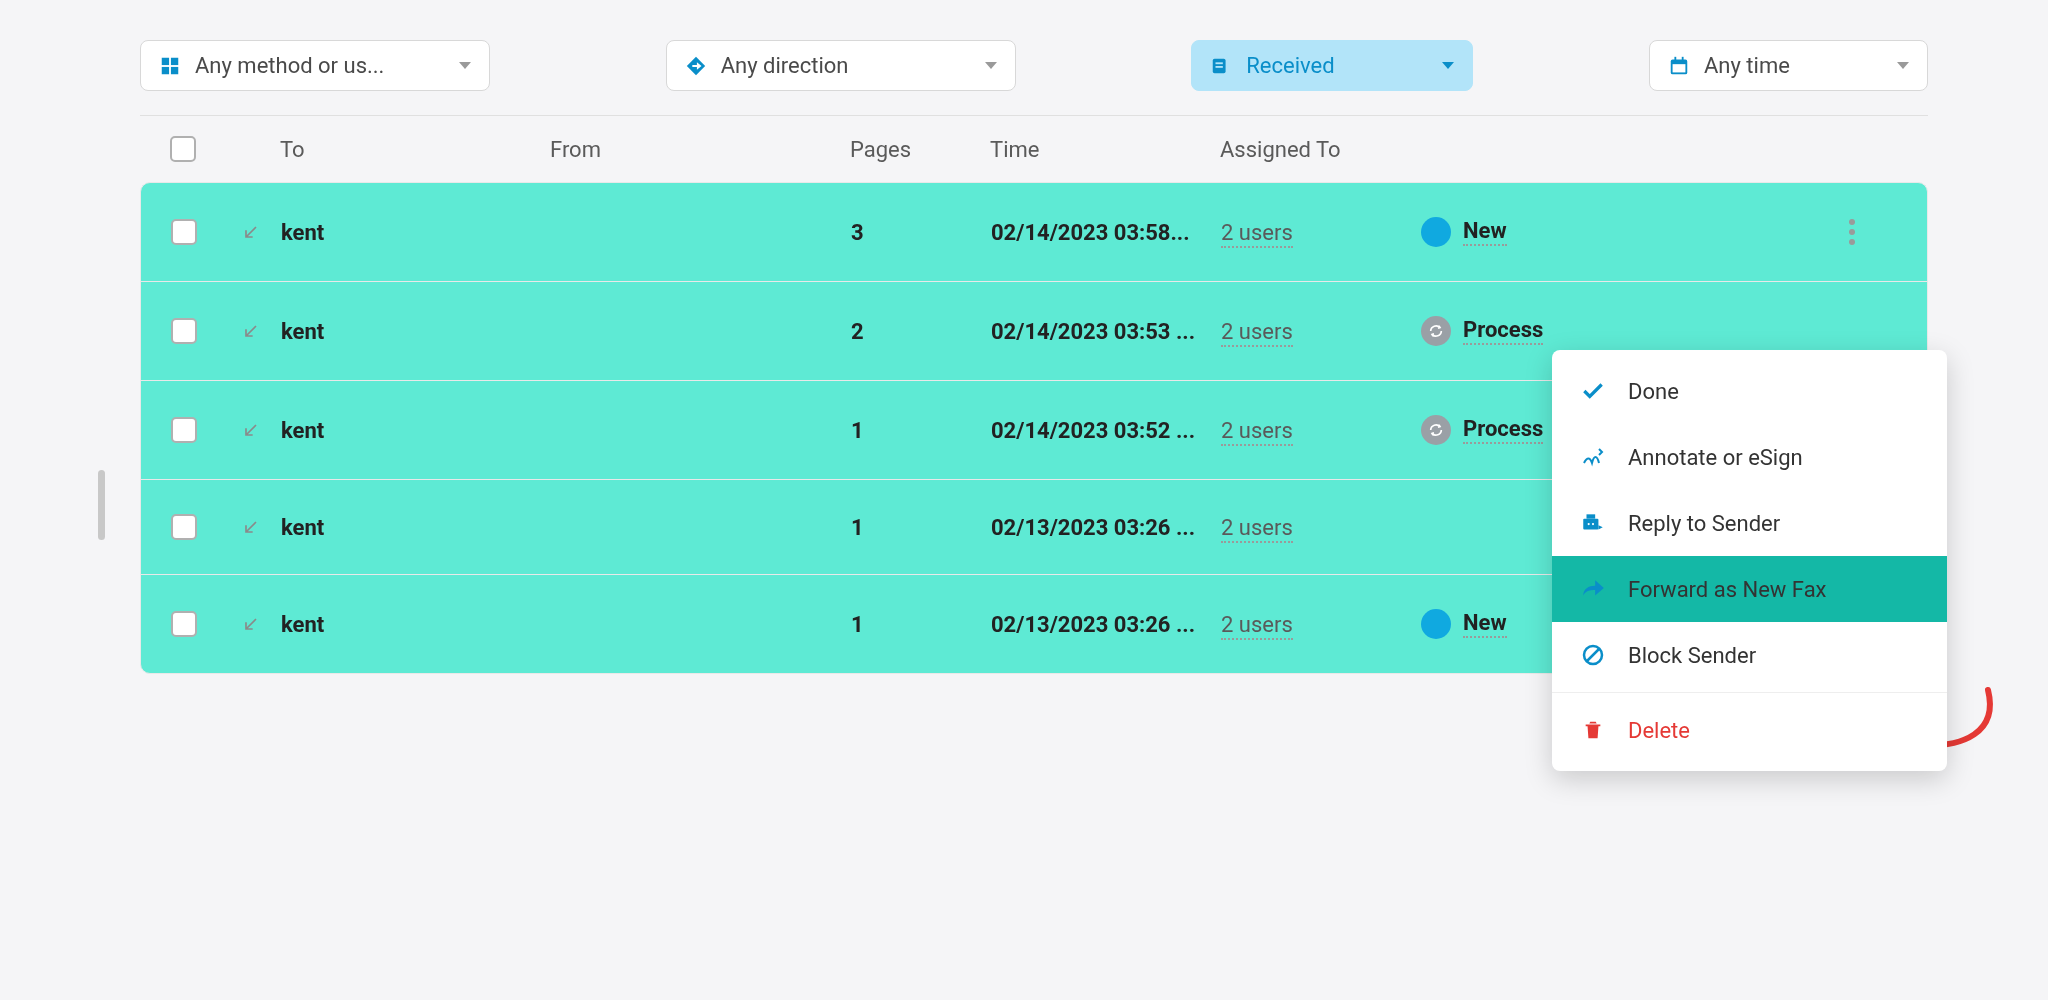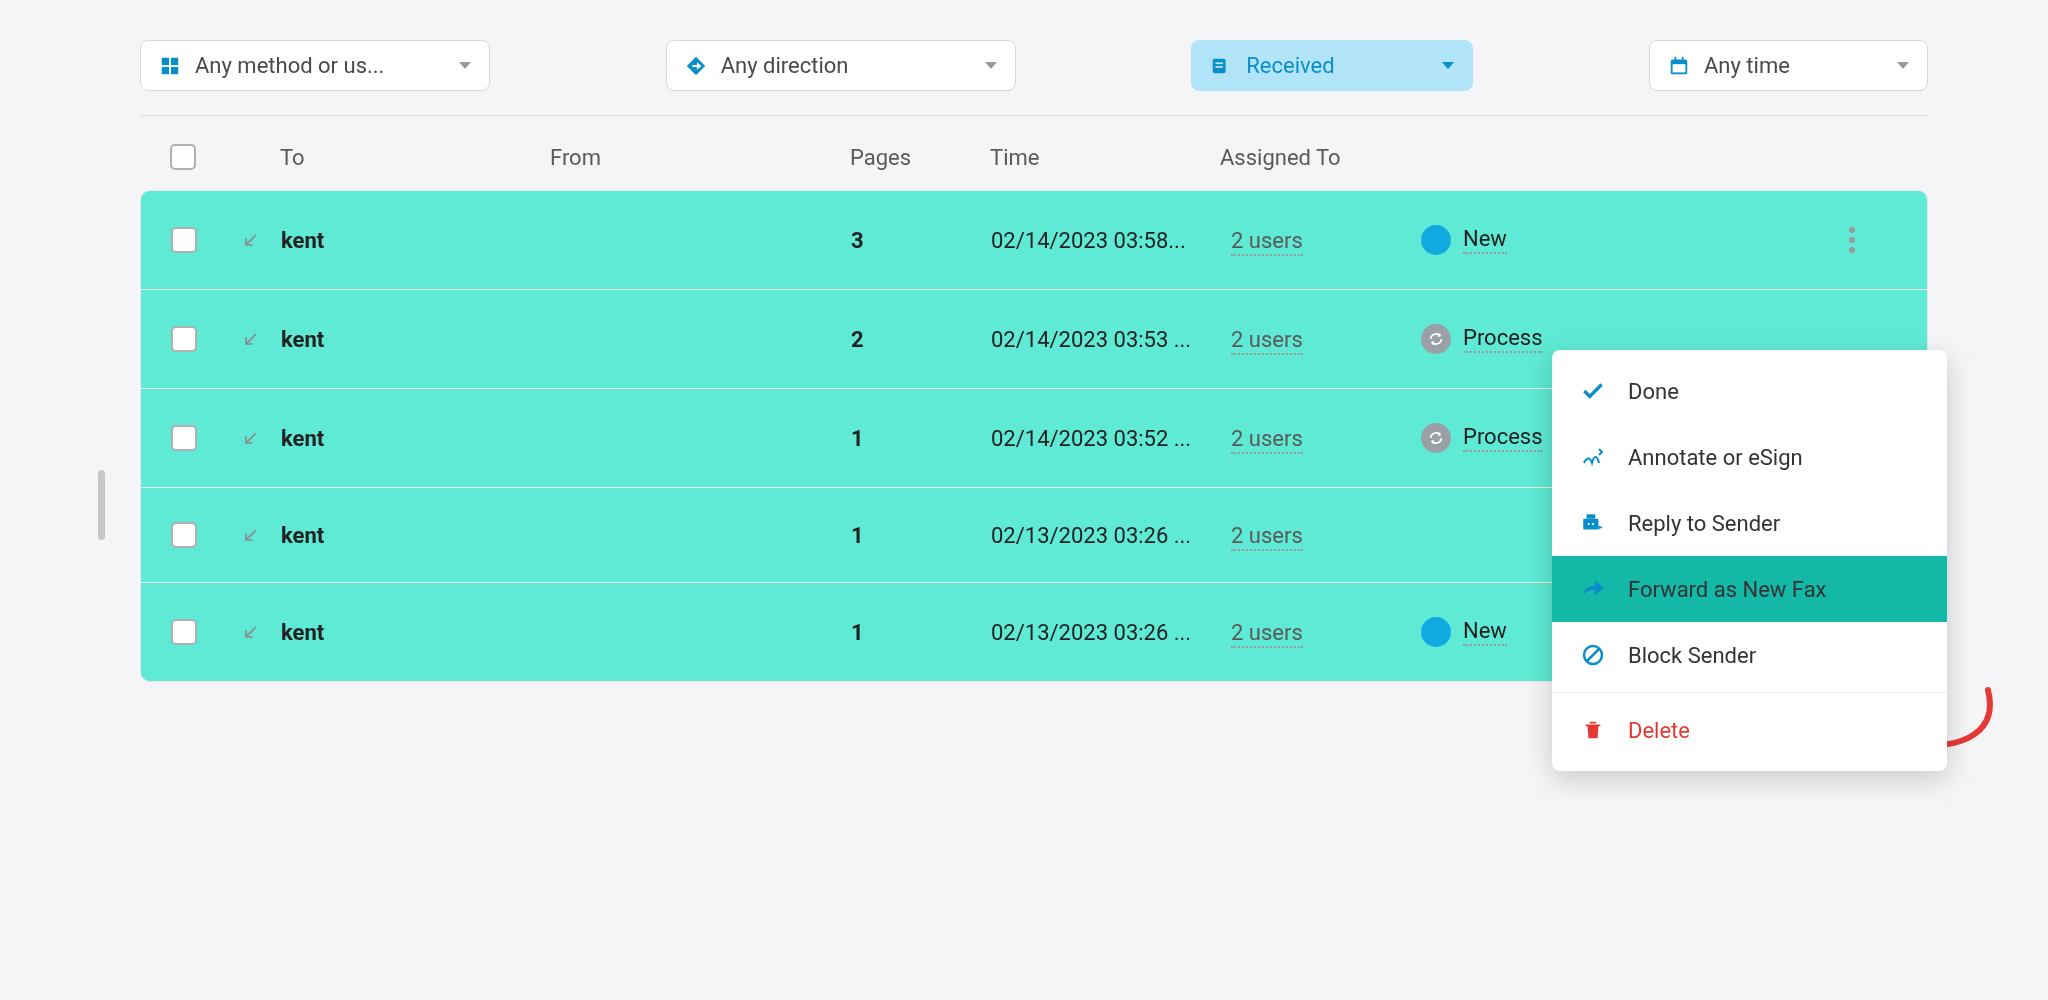--- a/index.html
+++ b/index.html
@@ -13,21 +13,21 @@
   }
   .container {
     padding: 40px 120px 0 140px;
   }
   .filters {
     display: flex;
     gap: 0;
     justify-content: space-between;
     padding-bottom: 24px;
     border-bottom: 1px solid #e0e0e0;
-    margin-bottom: 8px;
+    margin-bottom: 0;
   }
   .filter {
     display: flex;
     align-items: center;
     background: #fff;
     border: 1px solid #d8d8d8;
     border-radius: 8px;
     padding: 12px 18px;
     font-size: 22px;
     color: #4a4a4a;
@@ -92,37 +92,36 @@
     color: #222;
     position: relative;
   }
   .row:last-child { border-bottom: none; }
   .arrow-icon {
     width: 20px; height: 20px;
     color: #8a8a8a;
   }
   .cell-to { font-weight: 700; }
   .cell-pages { font-weight: 700; }
-  .cell-time { font-weight: 400; white-space: nowrap; }
+  .cell-time { font-weight: 700; white-space: nowrap; }
   .cell-users {
     color: #5a5a5a;
     border-bottom: 2px dotted #9a9a9a;
     padding-bottom: 1px;
     width: fit-content;
     cursor: pointer;
-    margin-left: 10px;
   }
   .status-cell { display: flex; align-items: center; gap: 12px; }
   .status-dot {
     width: 30px; height: 30px; border-radius: 50%;
     display: inline-flex; align-items: center; justify-content: center;
   }
   .status-dot.new { background: #10a9e0; }
   .status-dot.proc { background: #9aa0a6; color: #fff; }
-  .status-text { font-weight: 400; border-bottom: 2px dotted #9a9a9a; padding-bottom: 1px; }
+  .status-text { font-weight: 700; border-bottom: 2px dotted #9a9a9a; padding-bottom: 1px; }
   .dots-btn {
     width: 30px; height: 30px;
     display: flex; flex-direction: column; align-items: center; justify-content: center; gap: 4px;
     cursor: pointer;
     color: #9a9a9a;
   }
   .dots-btn span { width: 6px; height: 6px; background: #9a9a9a; border-radius: 50%; }
 
   .context-menu {
     position: absolute;

